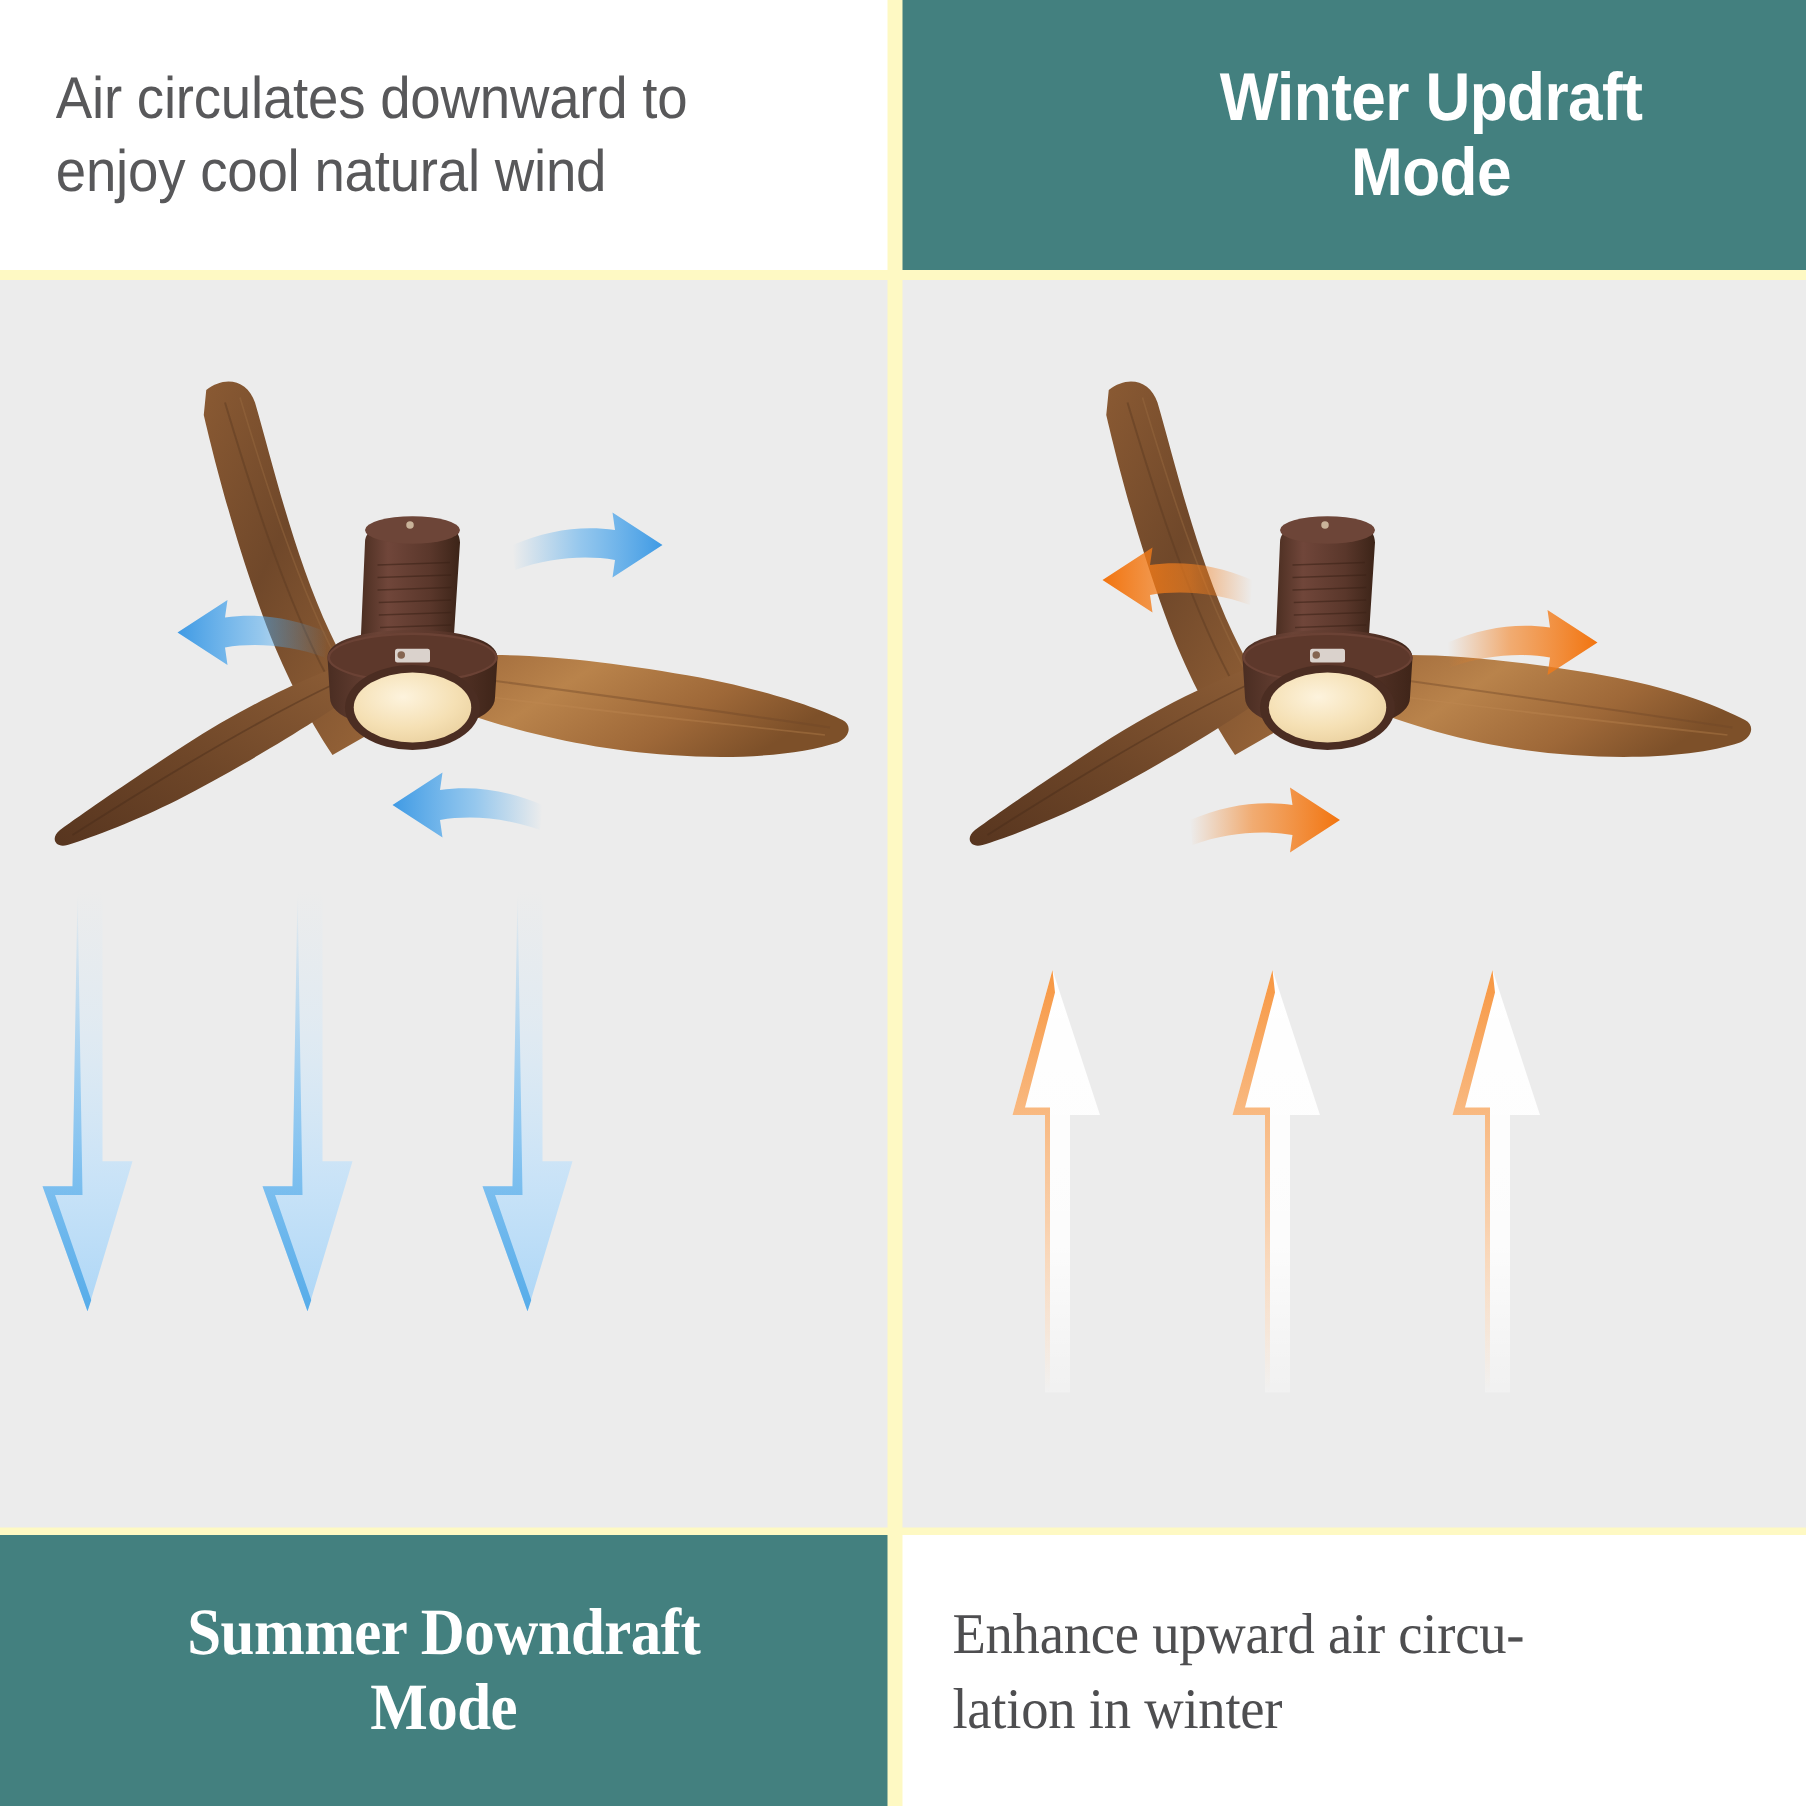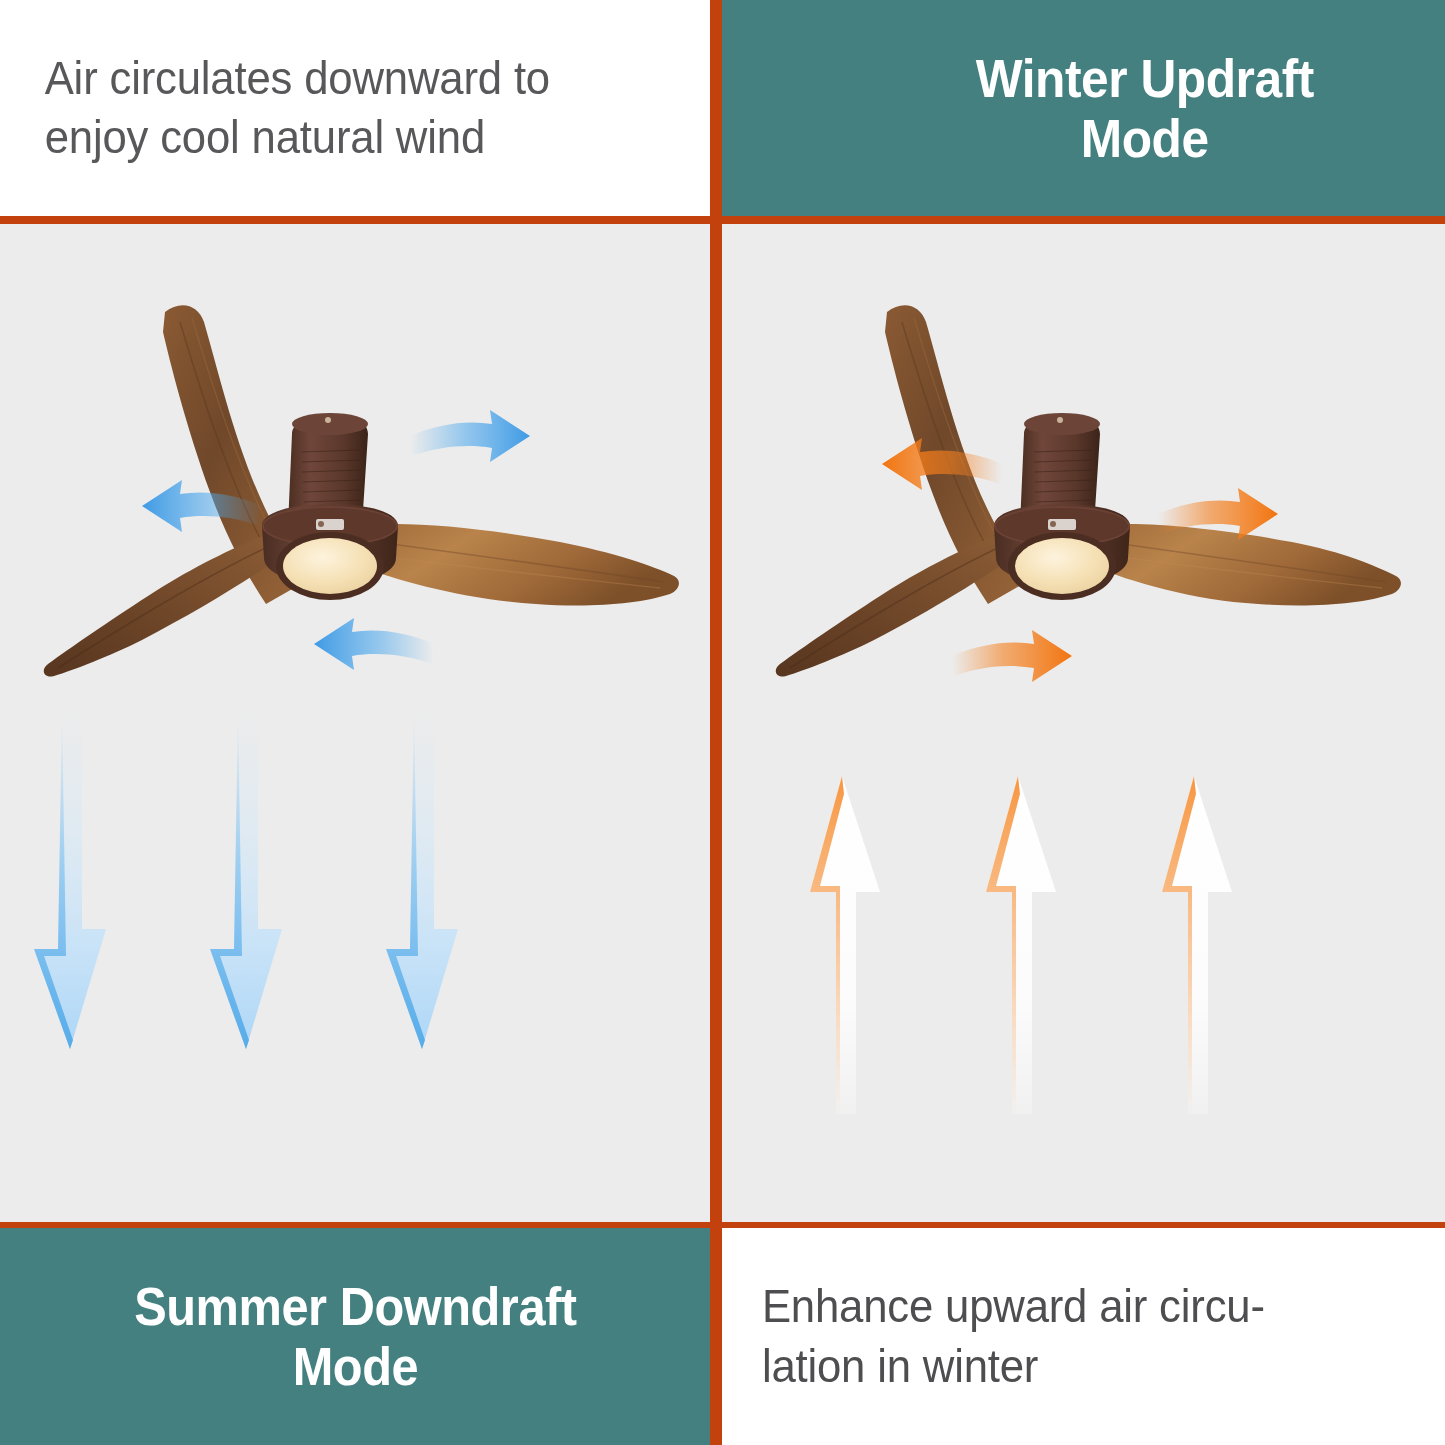--- a/index.html
+++ b/index.html
@@ -2,32 +2,32 @@
 <html><head>
 <meta charset="utf-8">
 <style>
   html,body{margin:0;padding:0;}
   body{
     width:1445px;height:1445px;
     background:#ffffff;
     font-family:"Liberation Sans", sans-serif;
     overflow:hidden;
   }
-  .board{position:relative;width:1445px;height:1445px;background:#c2410c;}
+  .board{position:relative;width:1445px;height:1445px;background:#fef9c3;}
 
   
   .q{position:absolute;box-sizing:border-box;}
   .q-tl{left:0;top:0;width:710px;height:216px;background:#ffffff;
         display:flex;align-items:center;justify-content:flex-start;}
   .q-tr{left:722px;top:0;width:845px;height:216px;background:#43807f;
         display:flex;align-items:center;justify-content:center;}
   .q-bl{left:0;top:1228px;width:710px;height:217px;background:#43807f;
-        display:flex;align-items:center;justify-content:center;}
+        display:flex;align-items:center;justify-content:center;font-family:Liberation Serif, serif;}
   .q-br{left:722px;top:1228px;width:723px;height:217px;background:#ffffff;
-        display:flex;align-items:center;justify-content:flex-start;}
+        display:flex;align-items:center;justify-content:flex-start;font-family:Liberation Serif, serif;}
 
   .img-l{position:absolute;left:0;top:224px;width:710px;height:998px;
          background:#ececec;overflow:hidden;}
   .img-r{position:absolute;left:722px;top:224px;width:723px;height:998px;
          background:#ececec;overflow:hidden;}
 
   
   .head-dark{
     color:#58585a;font-size:47px;line-height:1.25;font-weight:400;
     letter-spacing:-.2px;padding-left:48px;padding-right:20px;

